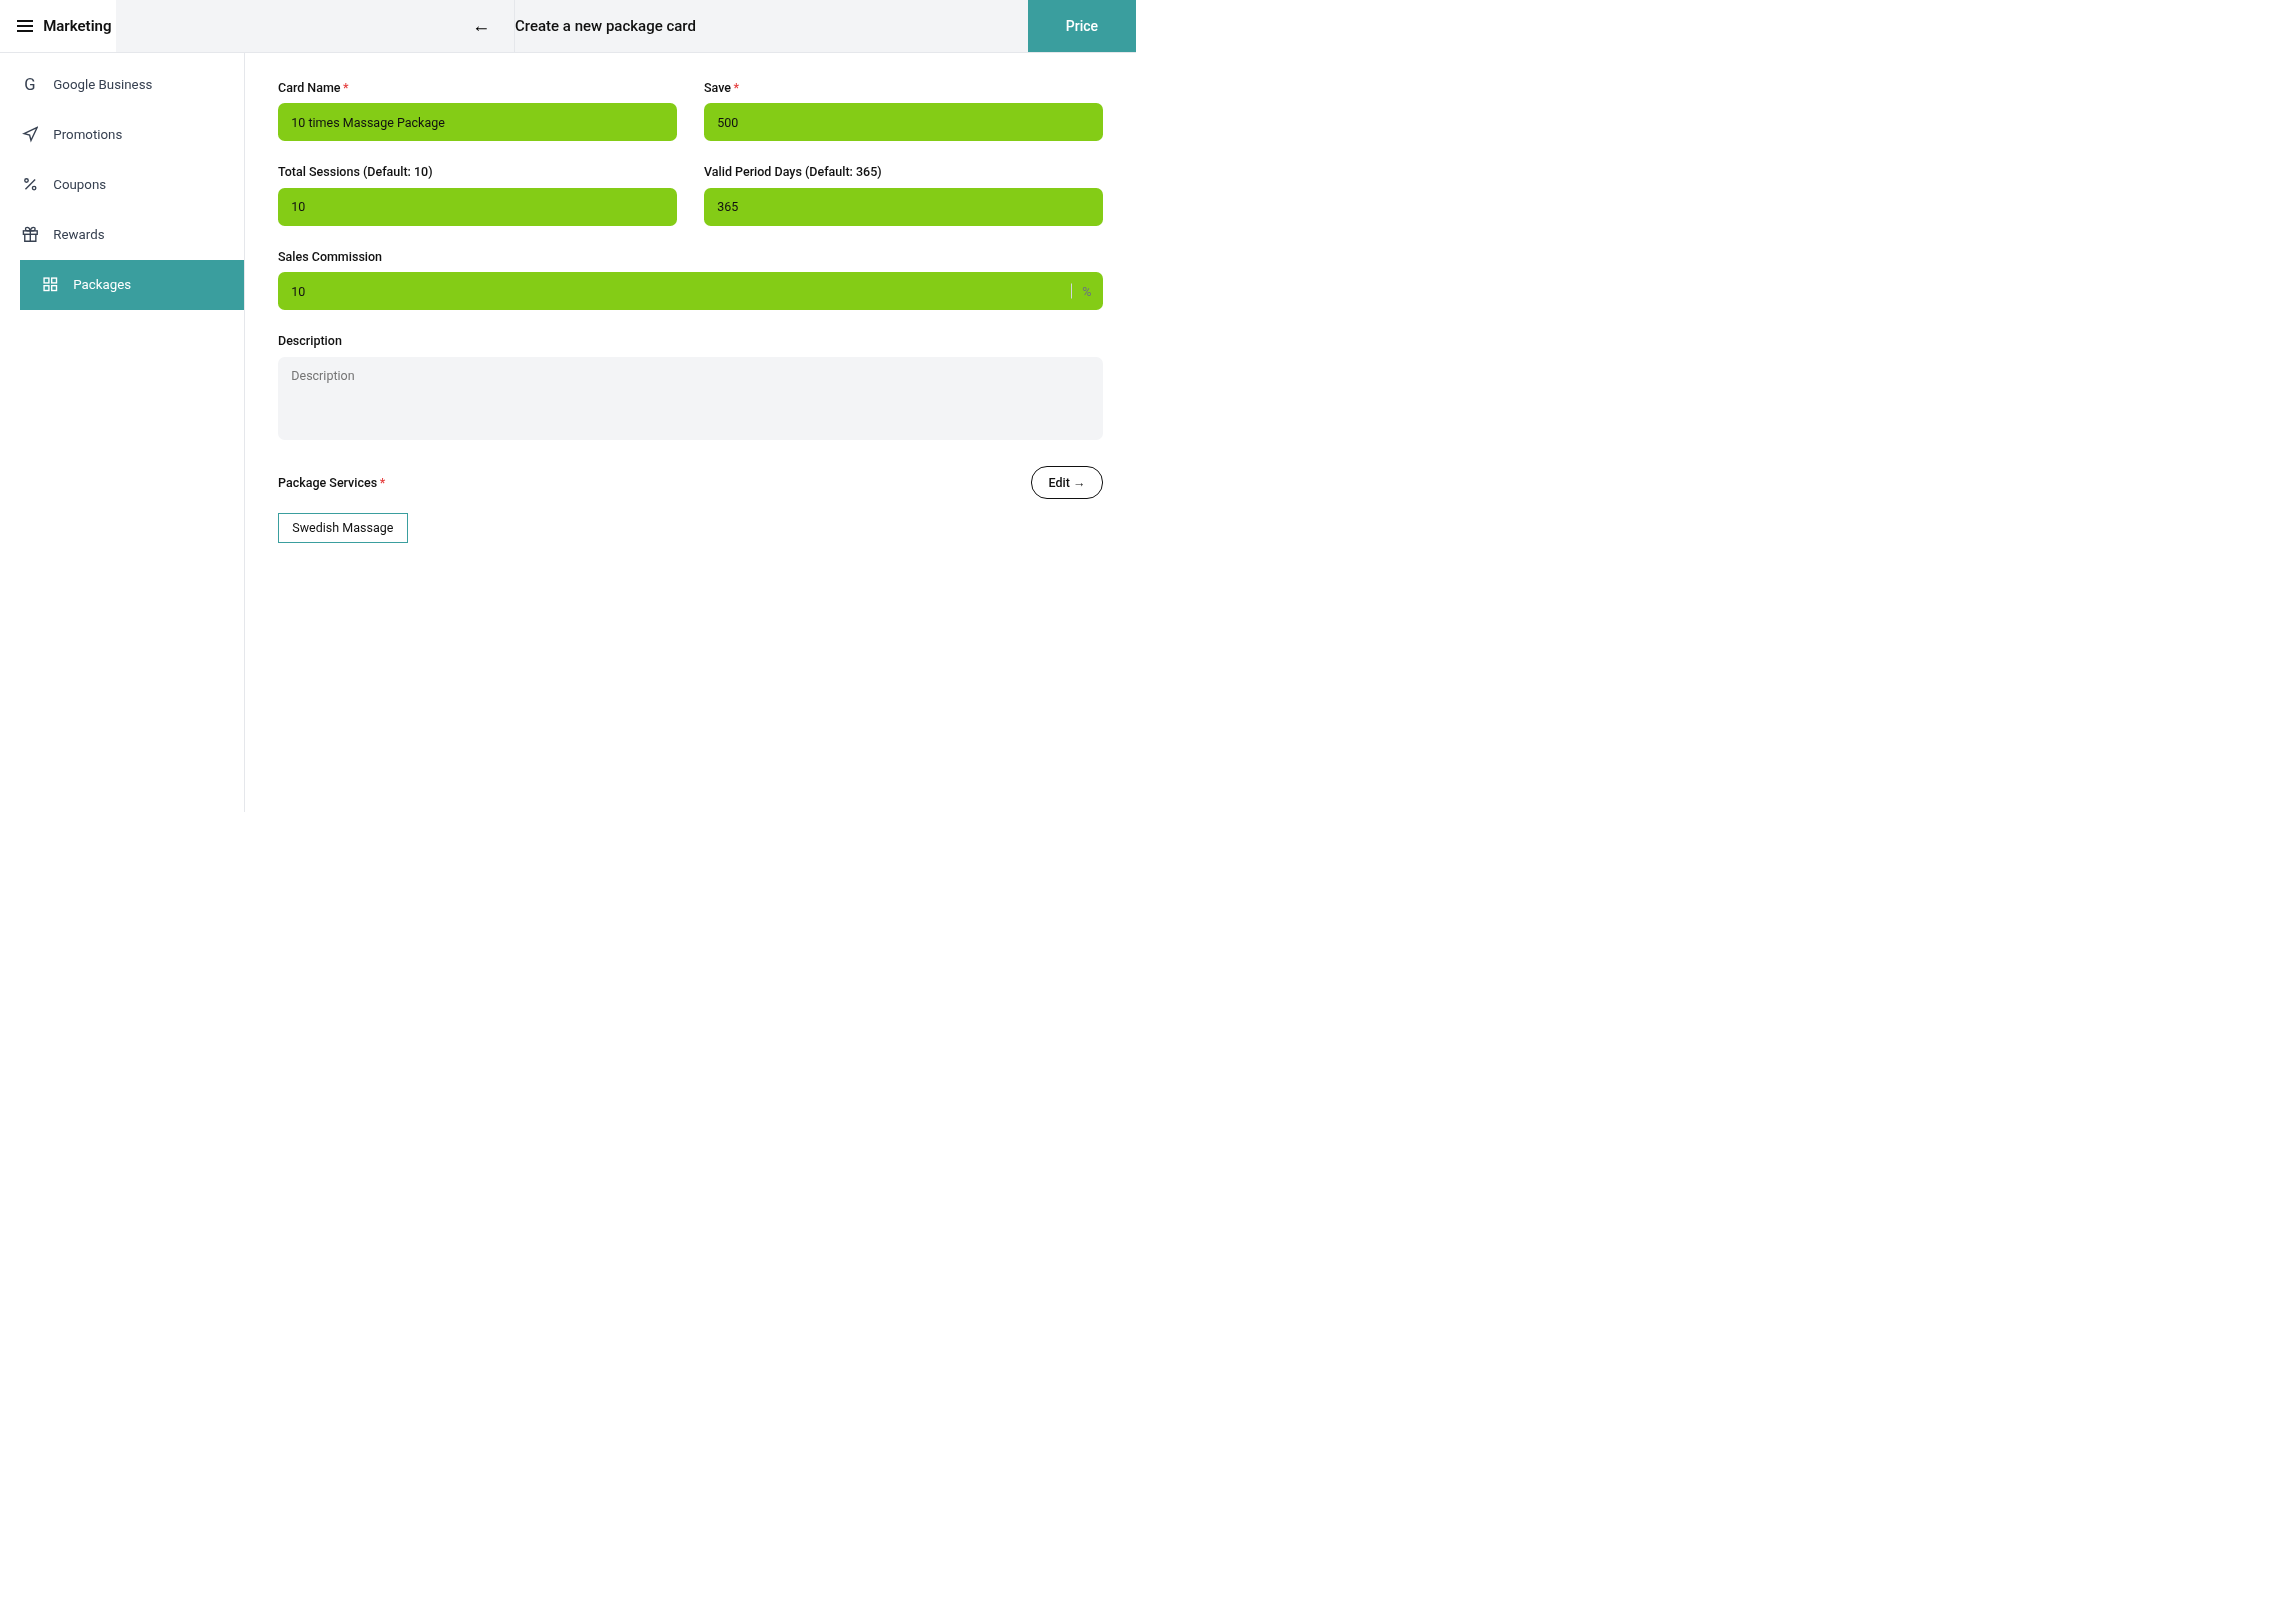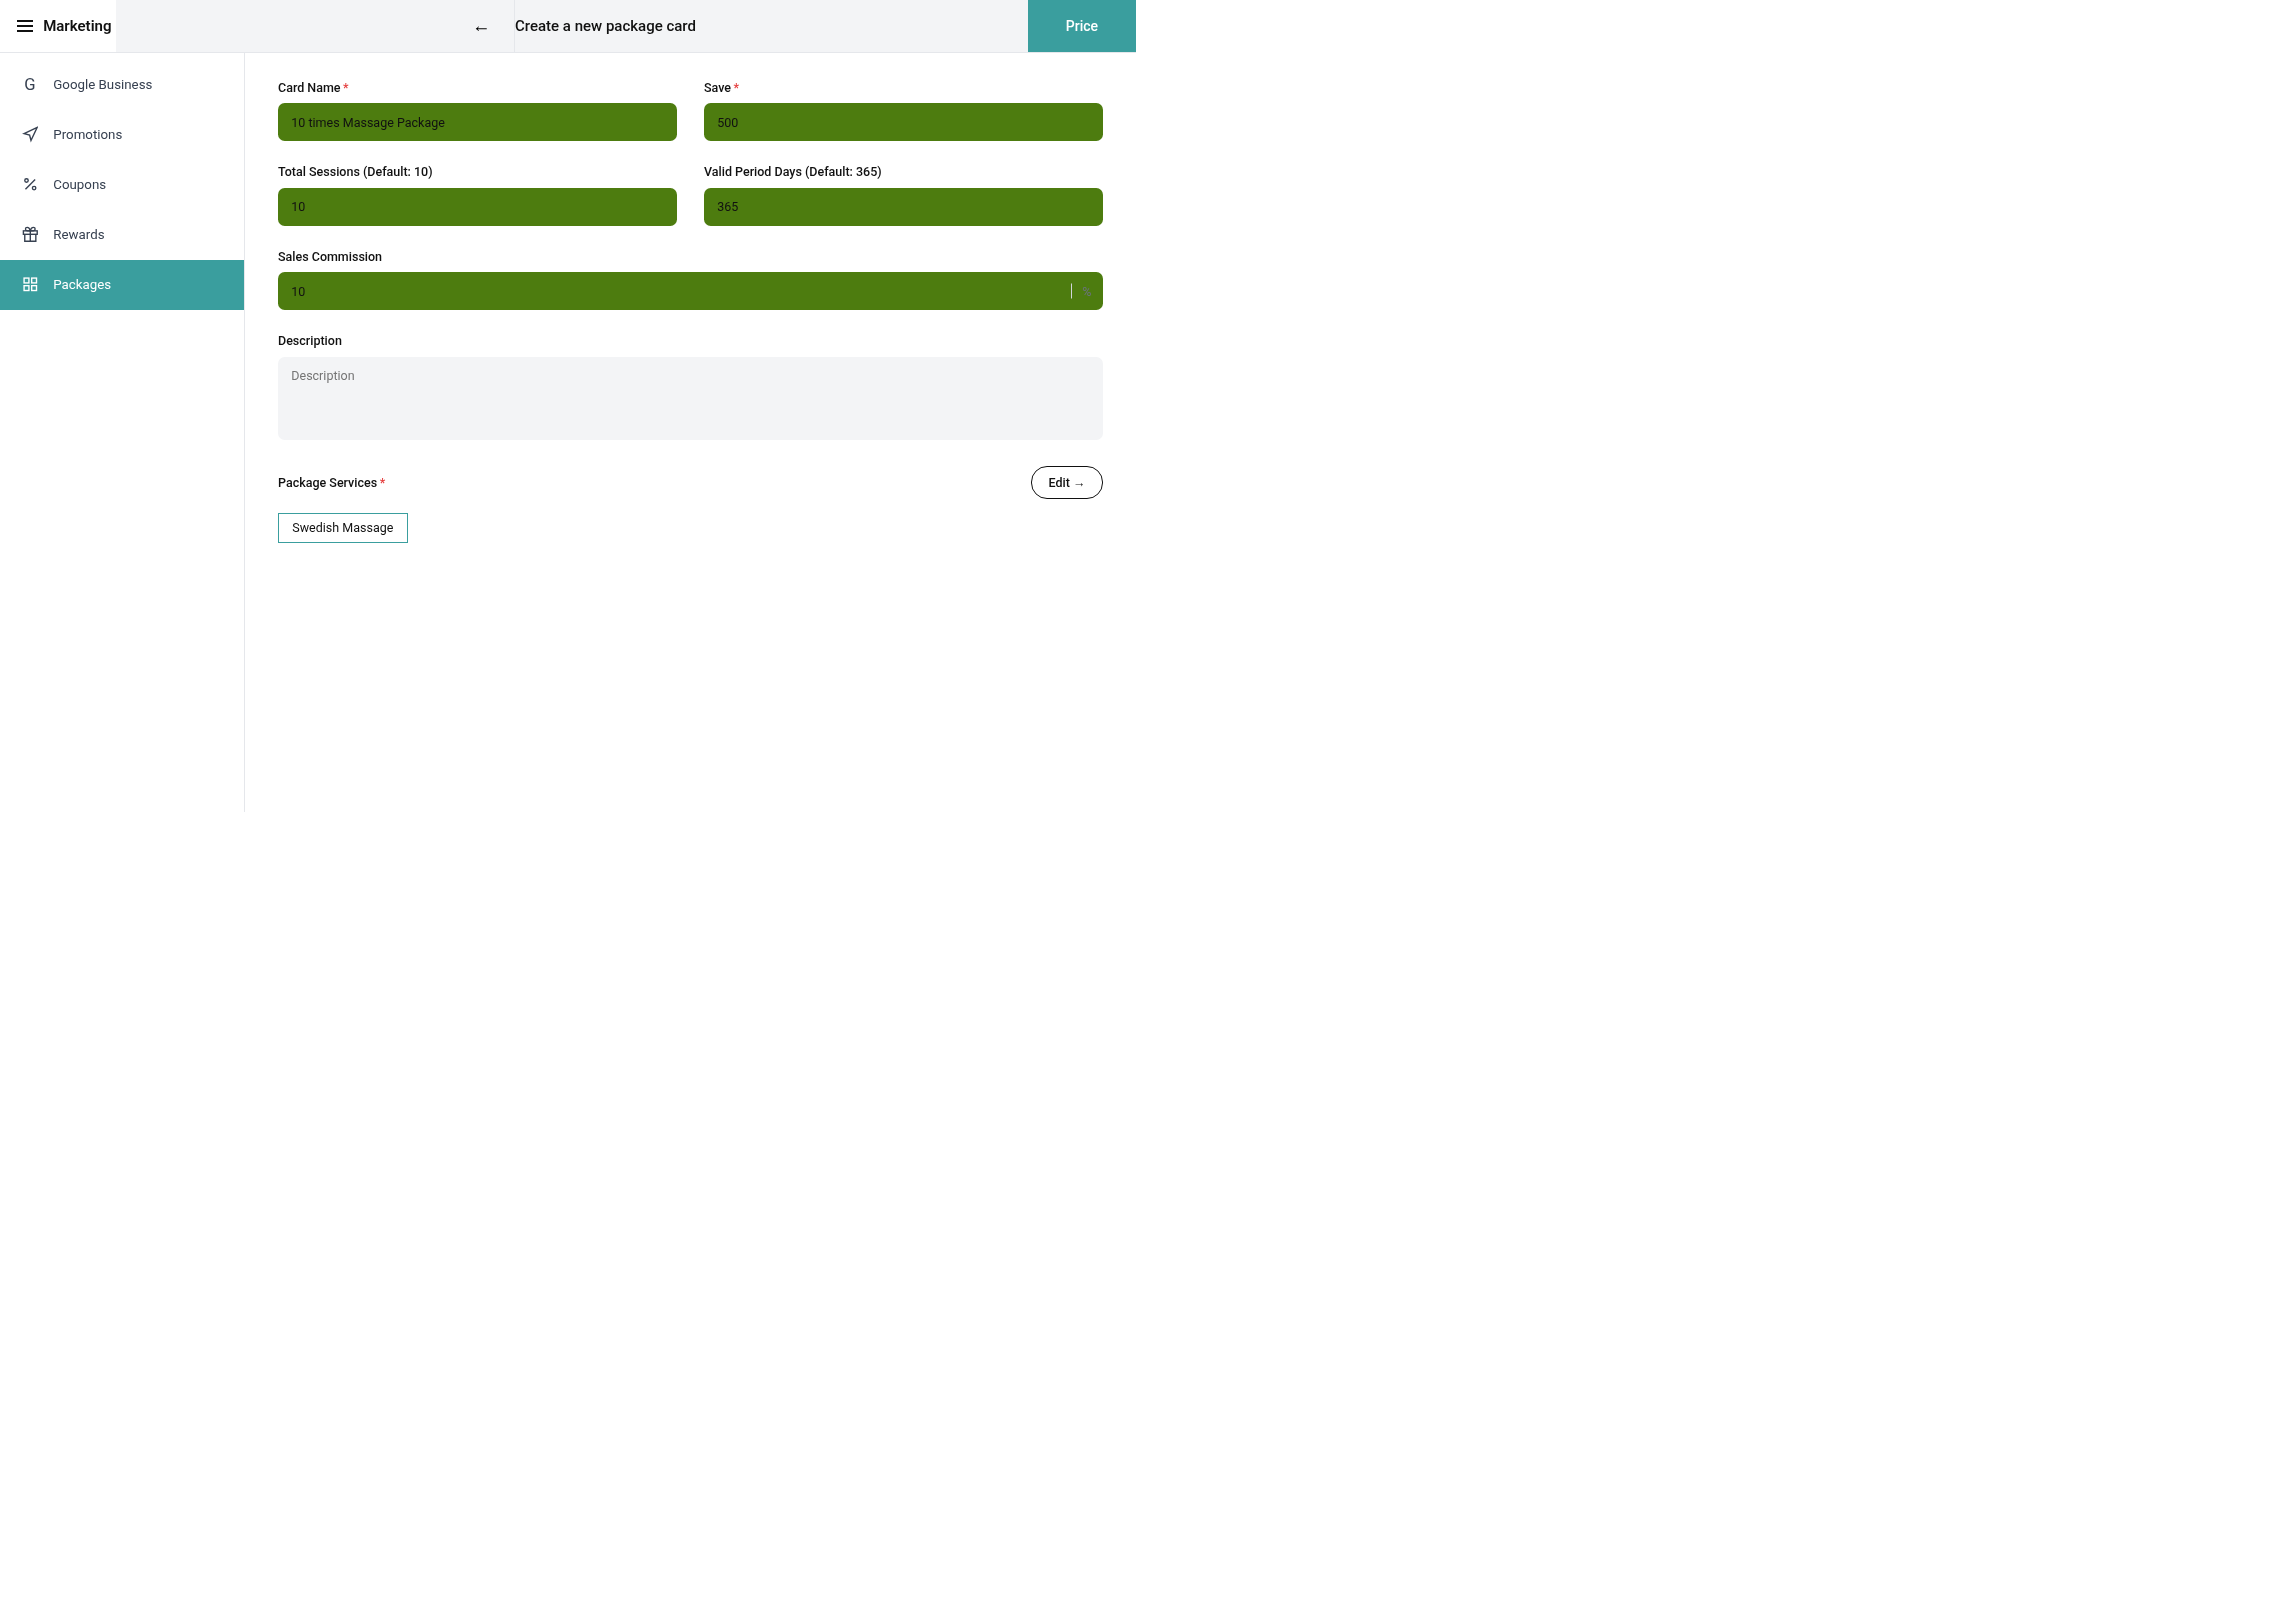--- a/index.html
+++ b/index.html
@@ -121,20 +121,21 @@
       padding: 15px 20px;
       cursor: pointer;
       color: #374151;
       font-size: 13.3px;
       font-weight: 400;
     }
 
     .sidebar-item.active {
       background: #3a9e9e;
       color: #fff;
+      margin-left: 20px;
     }
 
     .sidebar-icon {
       width: 20px;
       height: 20px;
       display: flex;
       align-items: center;
       justify-content: center;
       font-size: 16.6px;
       flex-shrink: 0;
@@ -173,21 +174,21 @@
     .required-star {
       color: #e53e3e;
       margin-left: 2.5px;
     }
 
     .form-input {
       width: 100%;
       padding: 11.6px 13.3px;
       border: none;
       border-radius: 6.7px;
-      background: #4d7c0f;
+      background: #84cc16;
       font-size: 12.5px;
       color: #111;
       outline: none;
     }
 
     .form-input::placeholder {
       color: #9ca3af;
     }
 
     .form-textarea {

